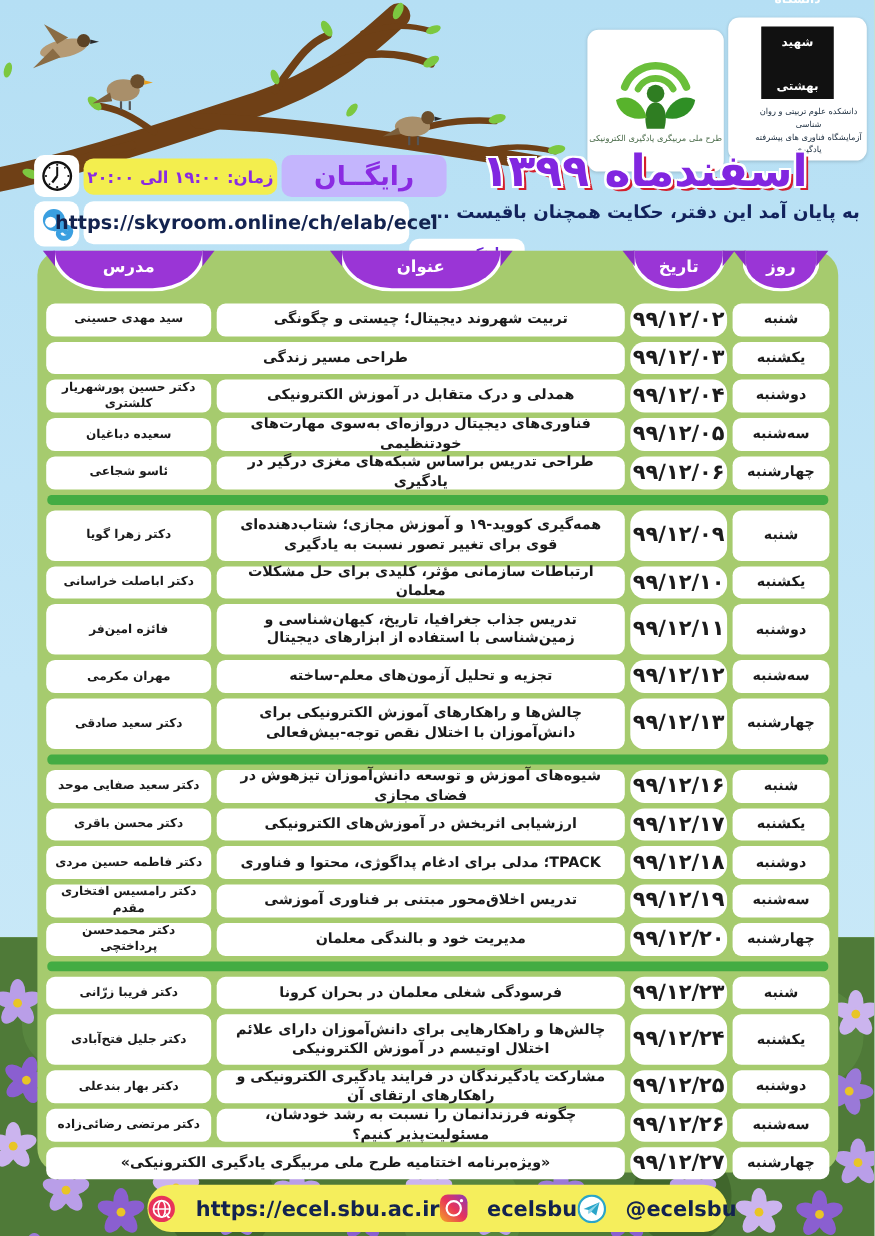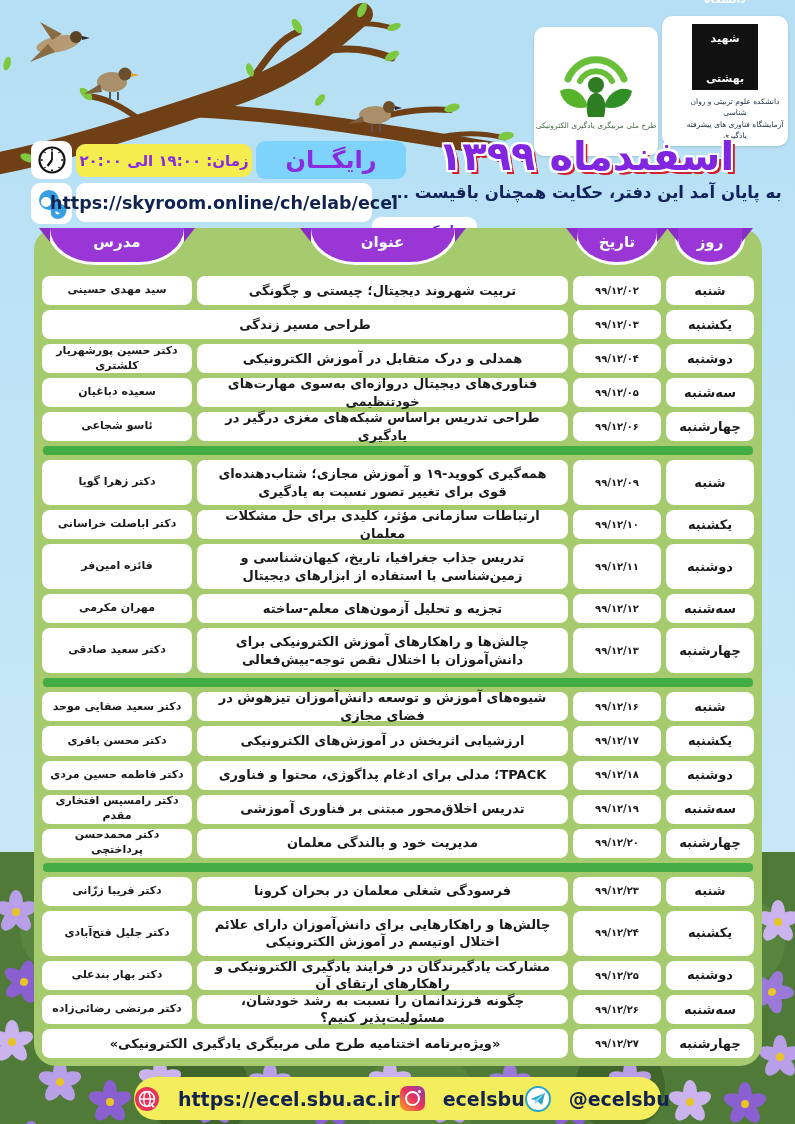--- a/index.html
+++ b/index.html
@@ -32,21 +32,21 @@
                 0 -2px 0 #fff,0 2px 0 #fff,-2px 0 0 #fff,2px 0 0 #fff,4px 4px 0 #d41f2c;}
   .sub-title{font-size:16.5px;font-weight:bold;color:#12225c;margin-top:5px;}
   
   .pill{border-radius:9px;display:flex;align-items:center;justify-content:center;}
   .icon-card{position:absolute;background:#fff;border-radius:9px;z-index:2;
     display:flex;align-items:center;justify-content:center;}
   .clock-card{left:31px;top:141px;width:41px;height:38px;}
   .sky-card{left:31px;top:183px;width:41px;height:41px;}
   .time-pill{position:absolute;left:76px;top:144px;width:176px;height:33px;background:#f3ee4e;z-index:2;
     color:#8a2be2;font-weight:bold;font-size:15px;direction:rtl;}
-  .free-pill{position:absolute;left:256px;top:141px;width:150px;height:38px;background:#7dd3fc;z-index:2;
+  .free-pill{position:absolute;left:256px;top:141px;width:150px;height:38px;background:#c4b5fd;z-index:2;
     color:#8a2be2;font-weight:bold;font-size:24px;direction:rtl;}
   .url-pill{position:absolute;left:76px;top:183px;width:296px;height:39px;background:#fff;z-index:2;
     color:#13234f;font-weight:bold;font-size:17.5px;direction:ltr;}
   .linklabel-pill{position:absolute;left:372px;top:181px;width:105px;height:44px;background:#fff;z-index:2;
     color:#6d28d9;font-weight:bold;font-size:12px;direction:rtl;text-align:center;line-height:1.5;
     flex-direction:column;margin-top:36px;}
   
   .sched{position:absolute;left:34px;top:228px;width:728px;height:838px;z-index:2;
     background:#a6cb6e;border-radius:22px;padding:8px;box-sizing:border-box;
     display:flex;flex-direction:column;direction:rtl;}
@@ -61,21 +61,21 @@
   .arch::before,.arch::after{content:"";position:absolute;top:0;width:0;height:0;}
   .arch::before{left:-11px;border-right:11px solid #8a2cc6;border-bottom:14px solid transparent;}
   .arch::after{right:-11px;border-left:11px solid #8a2cc6;border-bottom:14px solid transparent;}
   .w-day{width:70px;}.w-date{width:86px;}.w-title{width:150px;}.w-inst{width:140px;}
   .t-body{display:flex;flex-direction:column;flex:1;gap:5px;margin-top:4px;}
   .t-row{display:flex;gap:5px;flex:1;min-height:0;}
   .t-row.two{flex:1.55;}
   .cell{background:#fff;border-radius:8px;display:flex;align-items:center;justify-content:center;
     color:#1b1b1b;font-weight:bold;text-align:center;padding:1px 6px;box-sizing:border-box;line-height:1.35;}
   .cell.day{font-size:13px;}
-  .cell.date{font-size:10px;direction:ltr;}
+  .cell.date{font-size:19px;direction:ltr;border-radius:13px;}
   .cell.ttl{font-size:13px;}
   .cell.inst{font-size:11px;}
   .sep{height:9px;flex:none;background:#43ac43;border-radius:4px;margin:0 1px;}
   
   .footer-pill{position:absolute;left:134px;top:1077px;width:527px;height:43px;background:#f5ee5c;z-index:3;
     border-radius:22px;display:flex;align-items:center;justify-content:space-evenly;direction:ltr;
     color:#13234f;font-weight:bold;font-size:19px;}
   .f-item{display:flex;align-items:center;gap:18px;}
   .ig-icon{width:25px;height:25px;border-radius:7px;position:relative;
     background:linear-gradient(45deg,#f5a623 0%,#e8335a 50%,#8b3ab8 100%);}

